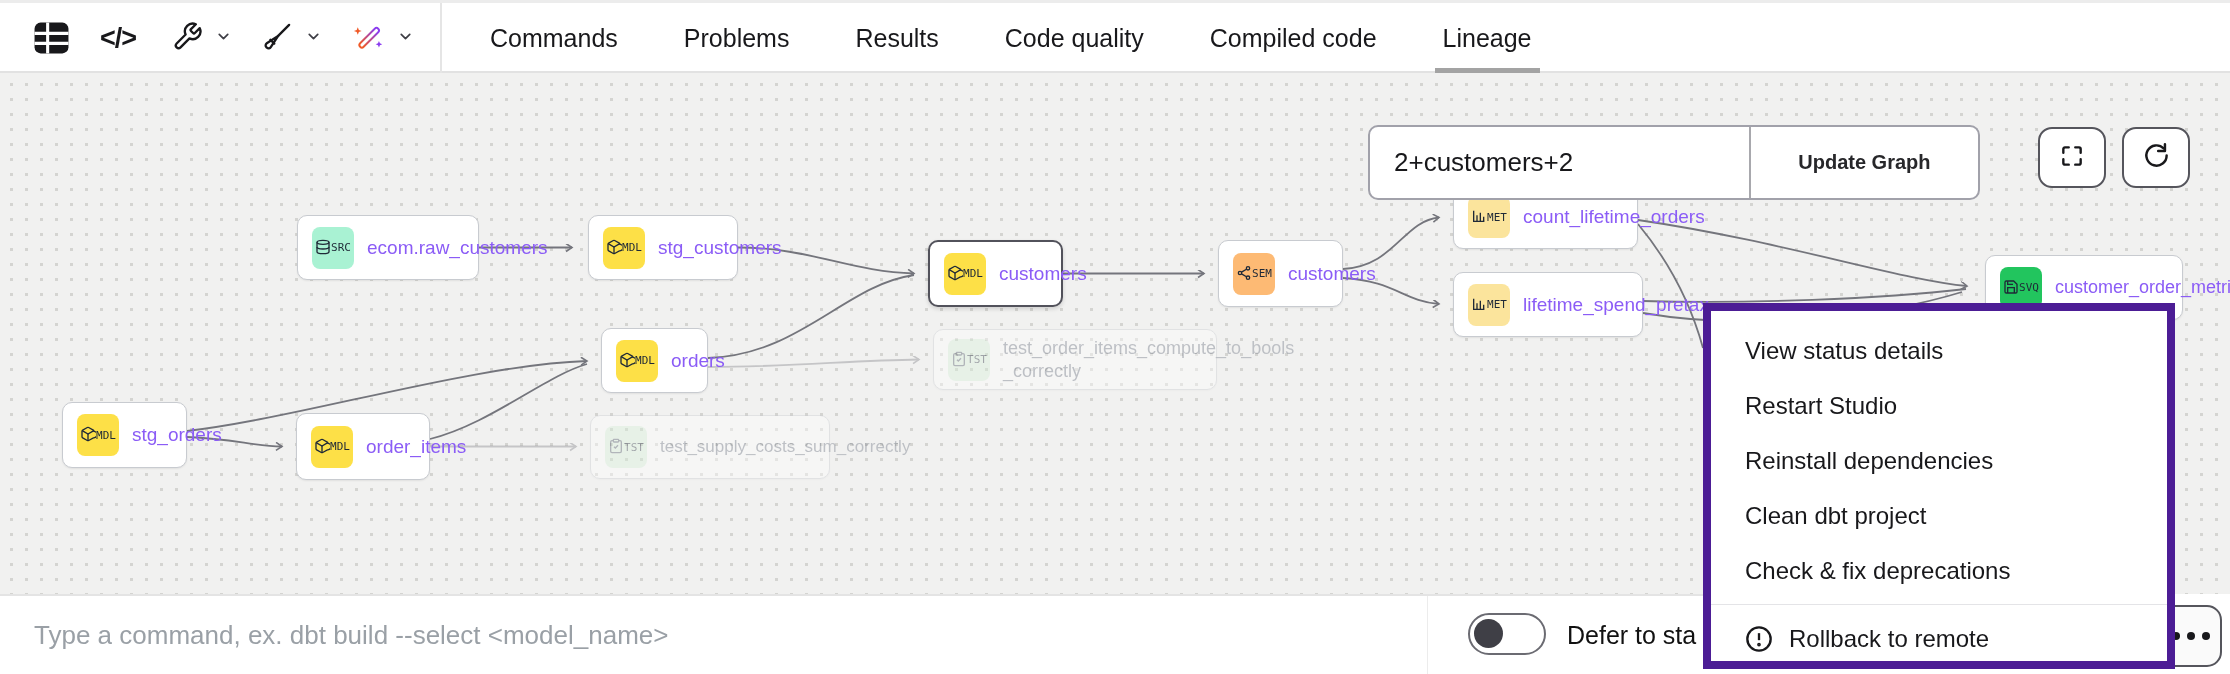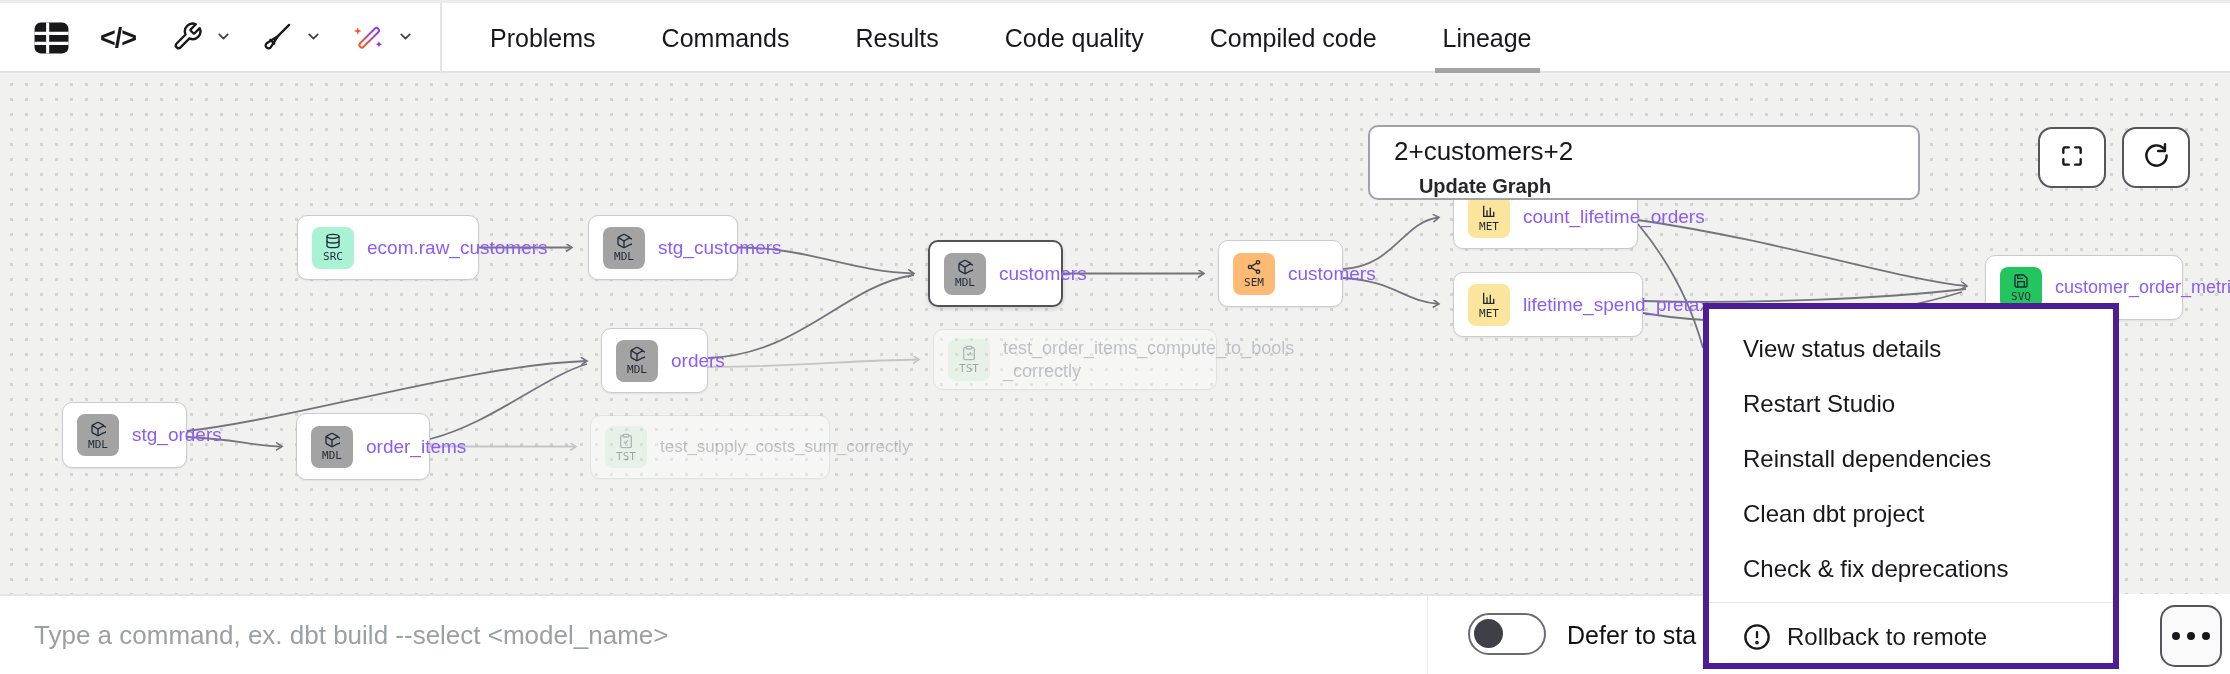--- a/index.html
+++ b/index.html
@@ -36,57 +36,57 @@
     border:1.5px solid #c8cbd0; border-radius:10px;
     display:flex; align-items:center; gap:13px; padding:0 14px;
     box-shadow:0 1px 2px rgba(0,0,0,.07); cursor:pointer;
   }
   .node.selected { border:2.5px solid #52525b; box-shadow:0 2px 4px rgba(0,0,0,.14); }
   .node.faded { opacity:0.38; }
   .nlabel { font-size:19px; color:#8b5cf6; white-space:nowrap; line-height:1.25; }
   .node.faded .nlabel { color:#6b7280; white-space:normal; }
   .badge {
     flex:0 0 auto; width:42px; height:42px; border-radius:8px;
-    display:flex; flex-direction:column; align-items:center; justify-content:center;
+    display:flex; flex-direction:row; align-items:center; justify-content:center;
     font-family:"DejaVu Sans Mono", monospace; font-size:11px; color:#1f2937; line-height:1;
   }
   .badge svg { margin-bottom:2px; }
-  .badge.mdl { background:#a3a3a3; }
+  .badge.mdl { background:#fde047; }
   .badge.src { background:#a9f2d3; }
   .badge.sem { background:#fdba74; }
   .badge.met { background:#fbe49c; }
   .badge.svq { background:#22c55e; }
   .badge.tst { background:#d8f2da; }
 
   
   .selector-box {
-    position:absolute; left:1368px; top:125px; width:552px; height:75px; z-index:5;
+    position:absolute; left:1368px; top:125px; width:612px; height:75px; z-index:5;
     background:#fff; border:2px solid #a1a1aa; border-radius:10px;
-    display:flex; align-items:stretch;flex-direction:column;
+    display:flex; align-items:stretch;
   }
   .selector-box input {
     border:none; outline:none; background:transparent; flex:1 1 auto;
     font-family:"Liberation Sans", sans-serif; font-size:26px; color:#18181b; padding:0 24px; min-width:0;
   }
   .sel-divider { width:2px; background:#a8a8ad; }
   .update-btn {
     width:230px; display:flex; align-items:center; justify-content:center;
     font-size:20px; font-weight:600; color:#27272a; cursor:pointer; white-space:nowrap;
   }
   .sq-btn {
     position:absolute; top:127px; width:68px; height:61px; z-index:5;
     background:#fff; border:2px solid #55555c; border-radius:14px;
     display:flex; align-items:center; justify-content:center; cursor:pointer;
   }
   .sq-btn.fs { left:2038px; } .sq-btn.rf { left:2122px; }
 
   
   .menu {
-    position:absolute; left:1703px; top:303px; width:416px; height:366px; z-index:60;
-    background:#fff; border:6px solid #4c1d95;
+    position:absolute; left:1703px; top:303px; width:472px; height:366px; z-index:60;
+    background:#fff; border:8px solid #4c1d95;
   }
   .menu-list { padding-top:12px; }
   .menu-item {
     height:55px; display:flex; align-items:center; padding-left:34px; gap:16px;
     font-size:24px; font-weight:500; color:#18181b; cursor:pointer; white-space:nowrap;
   }
   .menu-sep { height:1px; background:#e4e4e7; margin:6px 0; }
 
   
   .bottombar {
@@ -168,22 +168,22 @@
       </svg>
     </span>
     <span class="chev">
       <svg width="17" height="17" viewBox="0 0 24 24" fill="none" stroke="#3f3f46" stroke-width="2.4" stroke-linecap="round" stroke-linejoin="round">
           <polyline points="6 9 12 15 18 9"></polyline>
         </svg>
     </span>
   </div>
   <div class="tb-divider"></div>
   <div class="tabs">
+    <div class="tab">Commands</div>
     <div class="tab">Problems</div>
-    <div class="tab">Commands</div>
     <div class="tab">Results</div>
     <div class="tab">Code quality</div>
     <div class="tab">Compiled code</div>
     <div class="tab active">Lineage</div>
   </div>
 </div>
 
 <div class="canvas">
   <svg class="edges">
     <defs>

